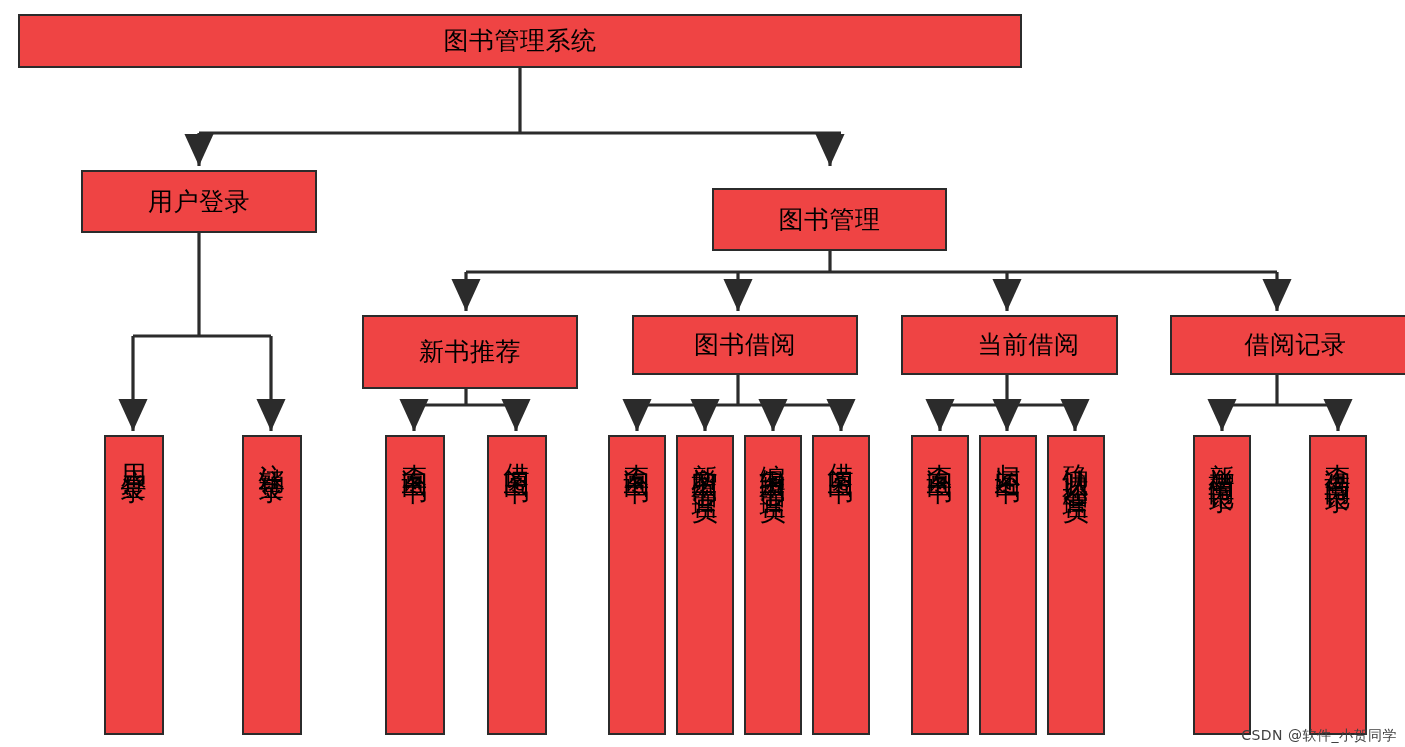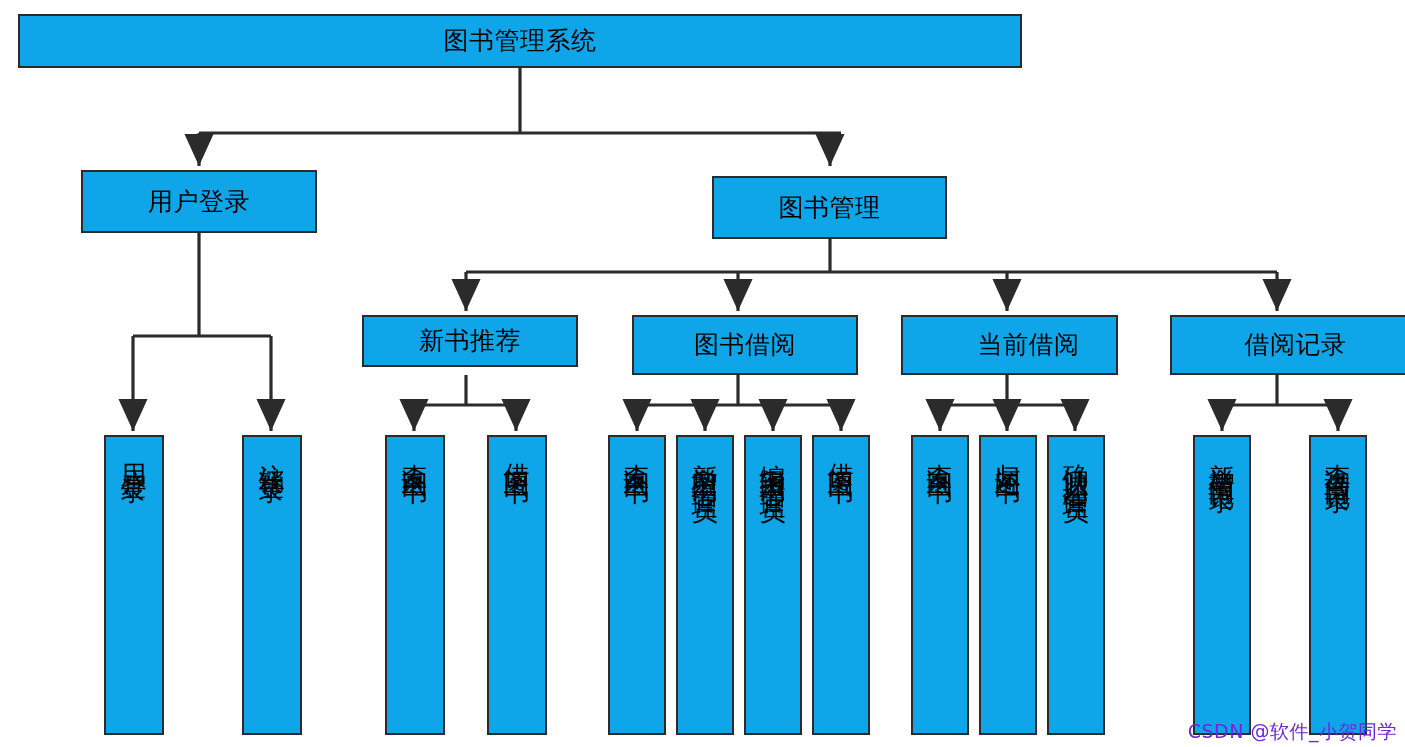--- a/index.html
+++ b/index.html
@@ -22,21 +22,21 @@
     position: absolute;
     left: 0;
     top: 0;
     width: 1405px;
     height: 747px;
     pointer-events: none;
   }
   .node {
     position: absolute;
     box-sizing: border-box;
-    background: #0ea5e9;
+    background: #ef4444;
     border: 2.5px solid #2b2b2b;
     display: flex;
     align-items: center;
     justify-content: center;
     color: #000000;
     z-index: 2;
   }
   .node .label {
     display: block;
     line-height: 1.18;
@@ -62,22 +62,22 @@
     text-orientation: upright;
     font-size: 26px;
     line-height: 1.0;
     letter-spacing: 5px;
     white-space: nowrap;
   }
   .watermark {
     position: absolute;
     right: 8px;
     bottom: 2px;
-    font-size: 19px;
-    color: #6d28d9;
+    font-size: 14px;
+    color: #404040;
     letter-spacing: 0.5px;
     z-index: 3;
     white-space: nowrap;
     font-family: "DejaVu Sans", "Liberation Sans", sans-serif;
   }
 </style>
 </head>
 <body>
 
 <div id="canvas">
@@ -135,25 +135,25 @@
     </g>
   </svg>
 
   <div class="node h root" style="left:18px; top:14px; width:1004px; height:54px;">
     <span class="label">图书管理系统</span>
   </div>
 
   <div class="node h" style="left:81px; top:170px; width:236px; height:63px;">
     <span class="label">用户登录</span>
   </div>
-  <div class="node h" style="left:712px; top:176px; width:235px; height:63px;">
+  <div class="node h" style="left:712px; top:188px; width:235px; height:63px;">
     <span class="label">图书管理</span>
   </div>
 
-  <div class="node h" style="left:362px; top:315px; width:216px; height:52px;">
+  <div class="node h" style="left:362px; top:315px; width:216px; height:74px;">
     <span class="label">新书推荐</span>
   </div>
   <div class="node h" style="left:632px; top:315px; width:226px; height:60px;">
     <span class="label">图书借阅</span>
   </div>
   <div class="node h" style="left:901px; top:315px; width:217px; height:60px;padding-left:38px;">
     <span class="label">当前借阅</span>
   </div>
   <div class="node h" style="left:1170px; top:315px; width:251px; height:60px;">
     <span class="label">借阅记录</span>

